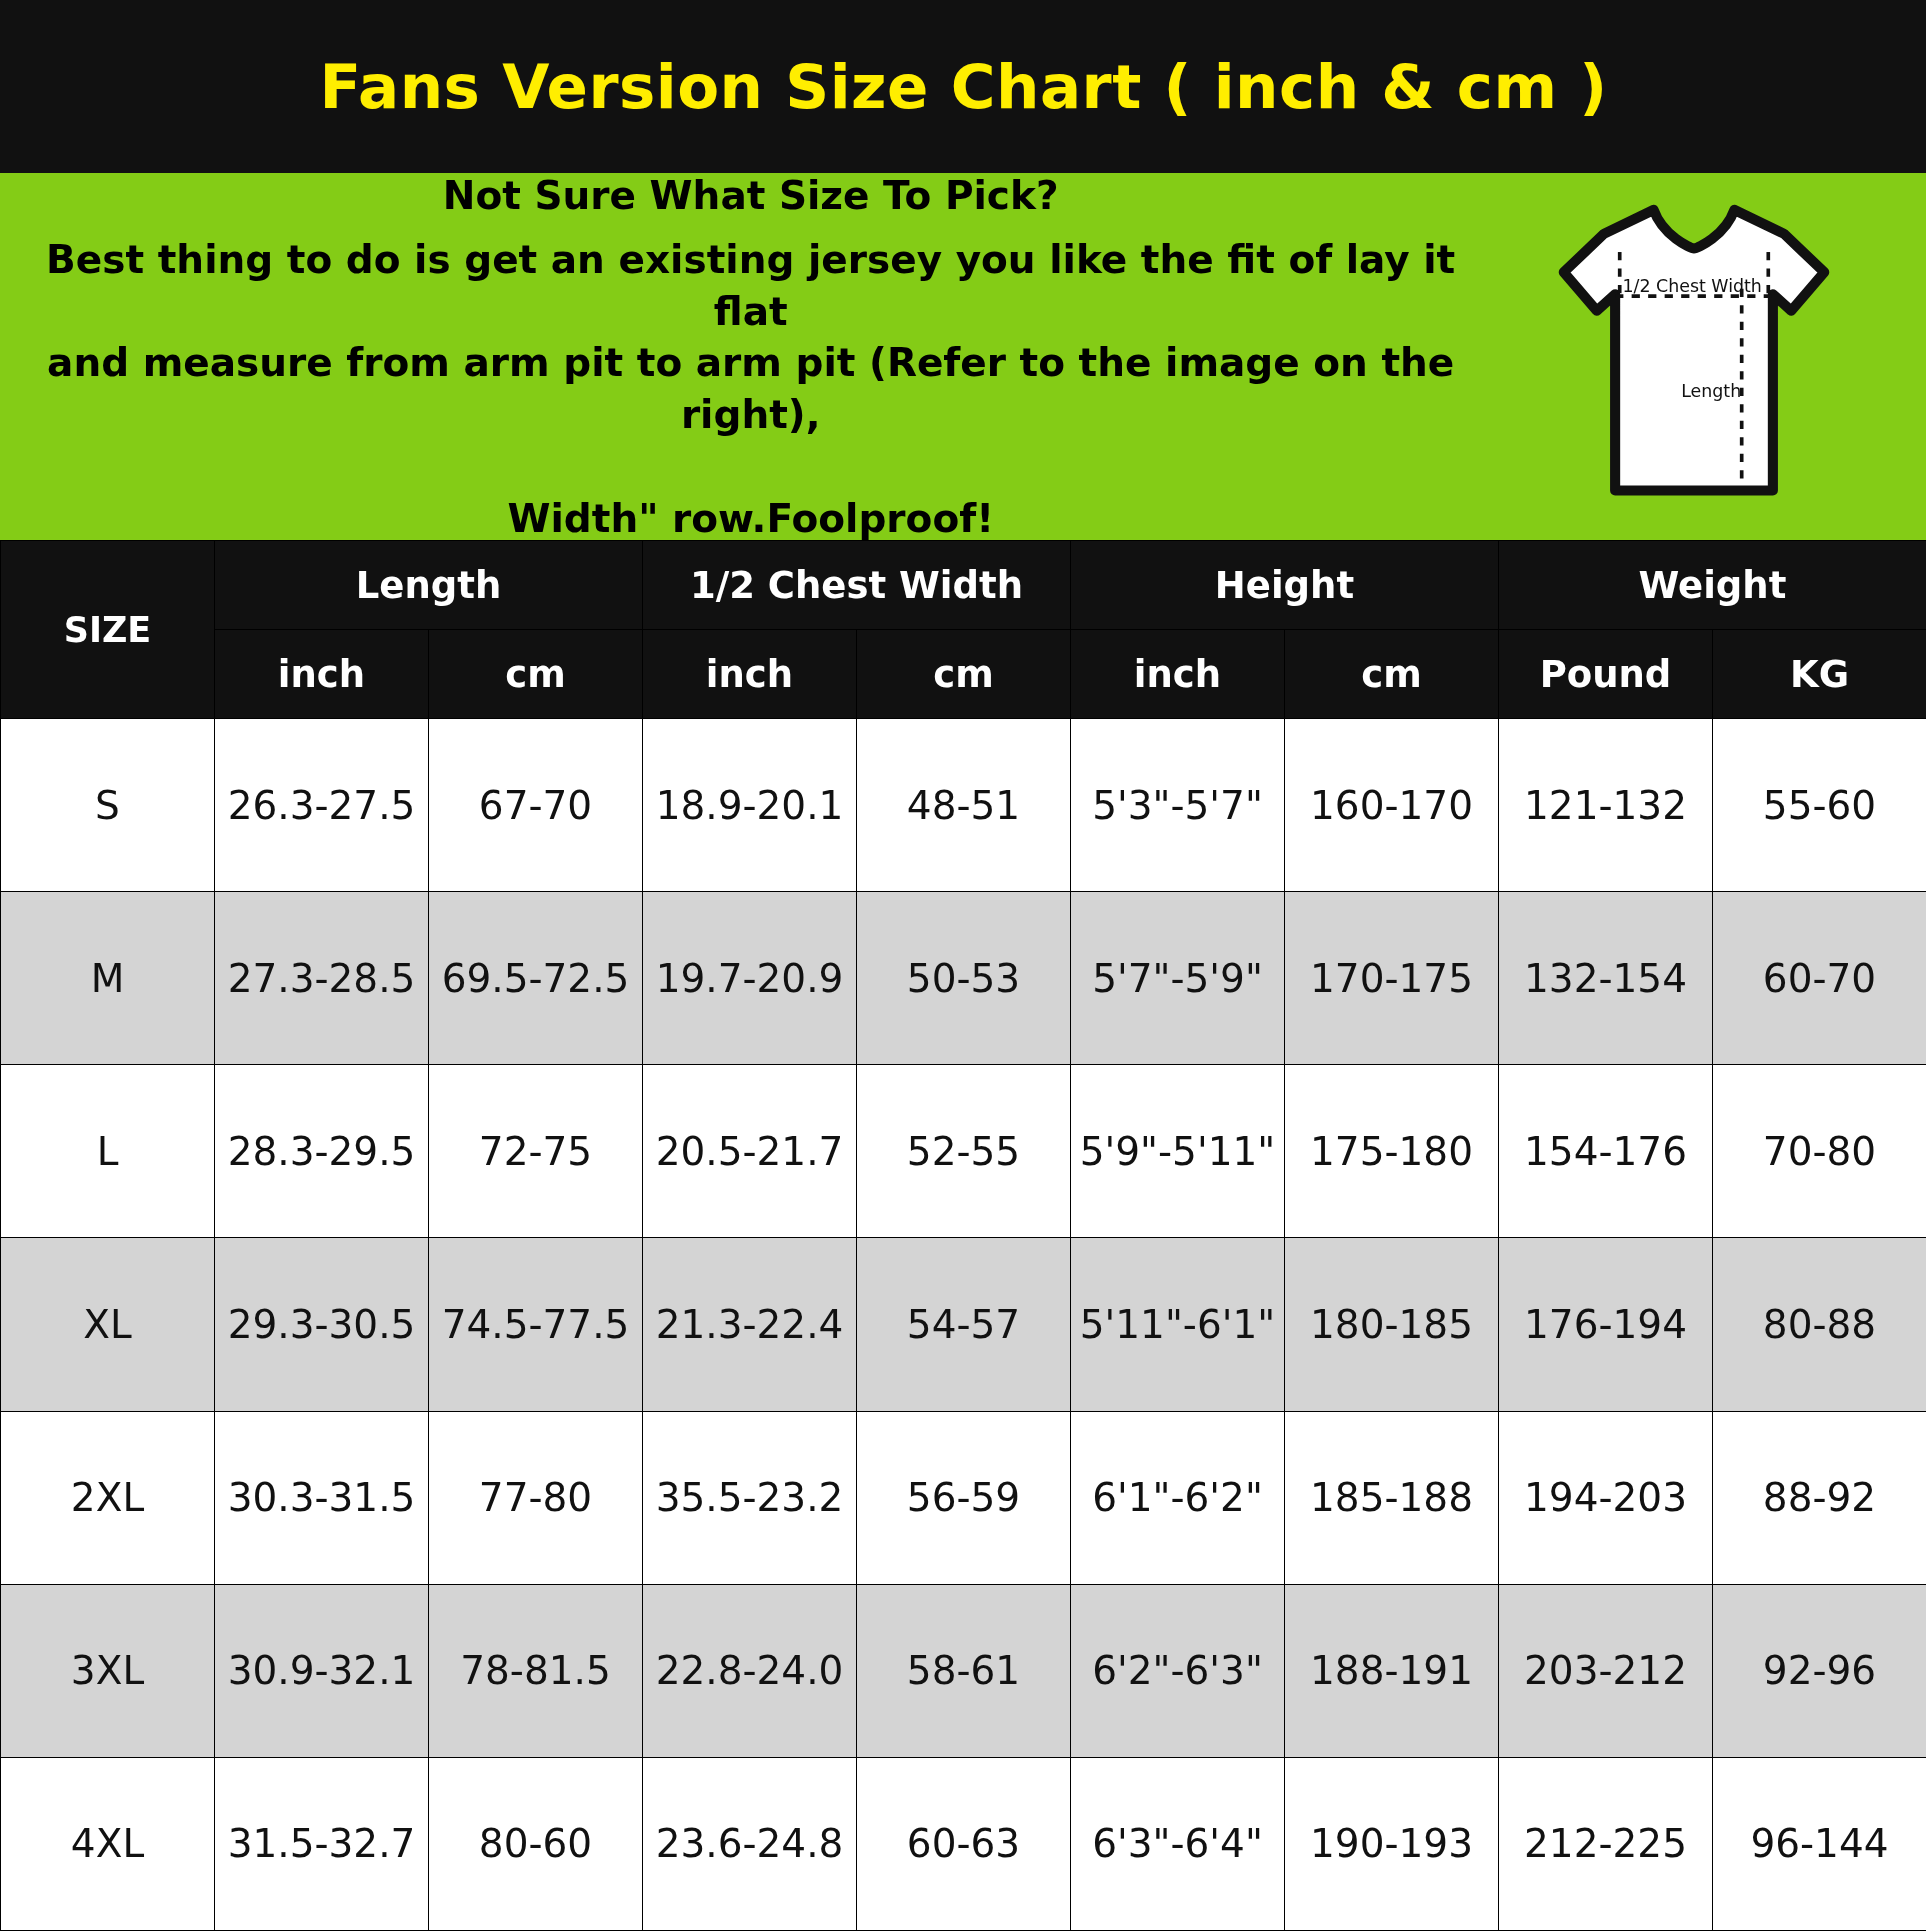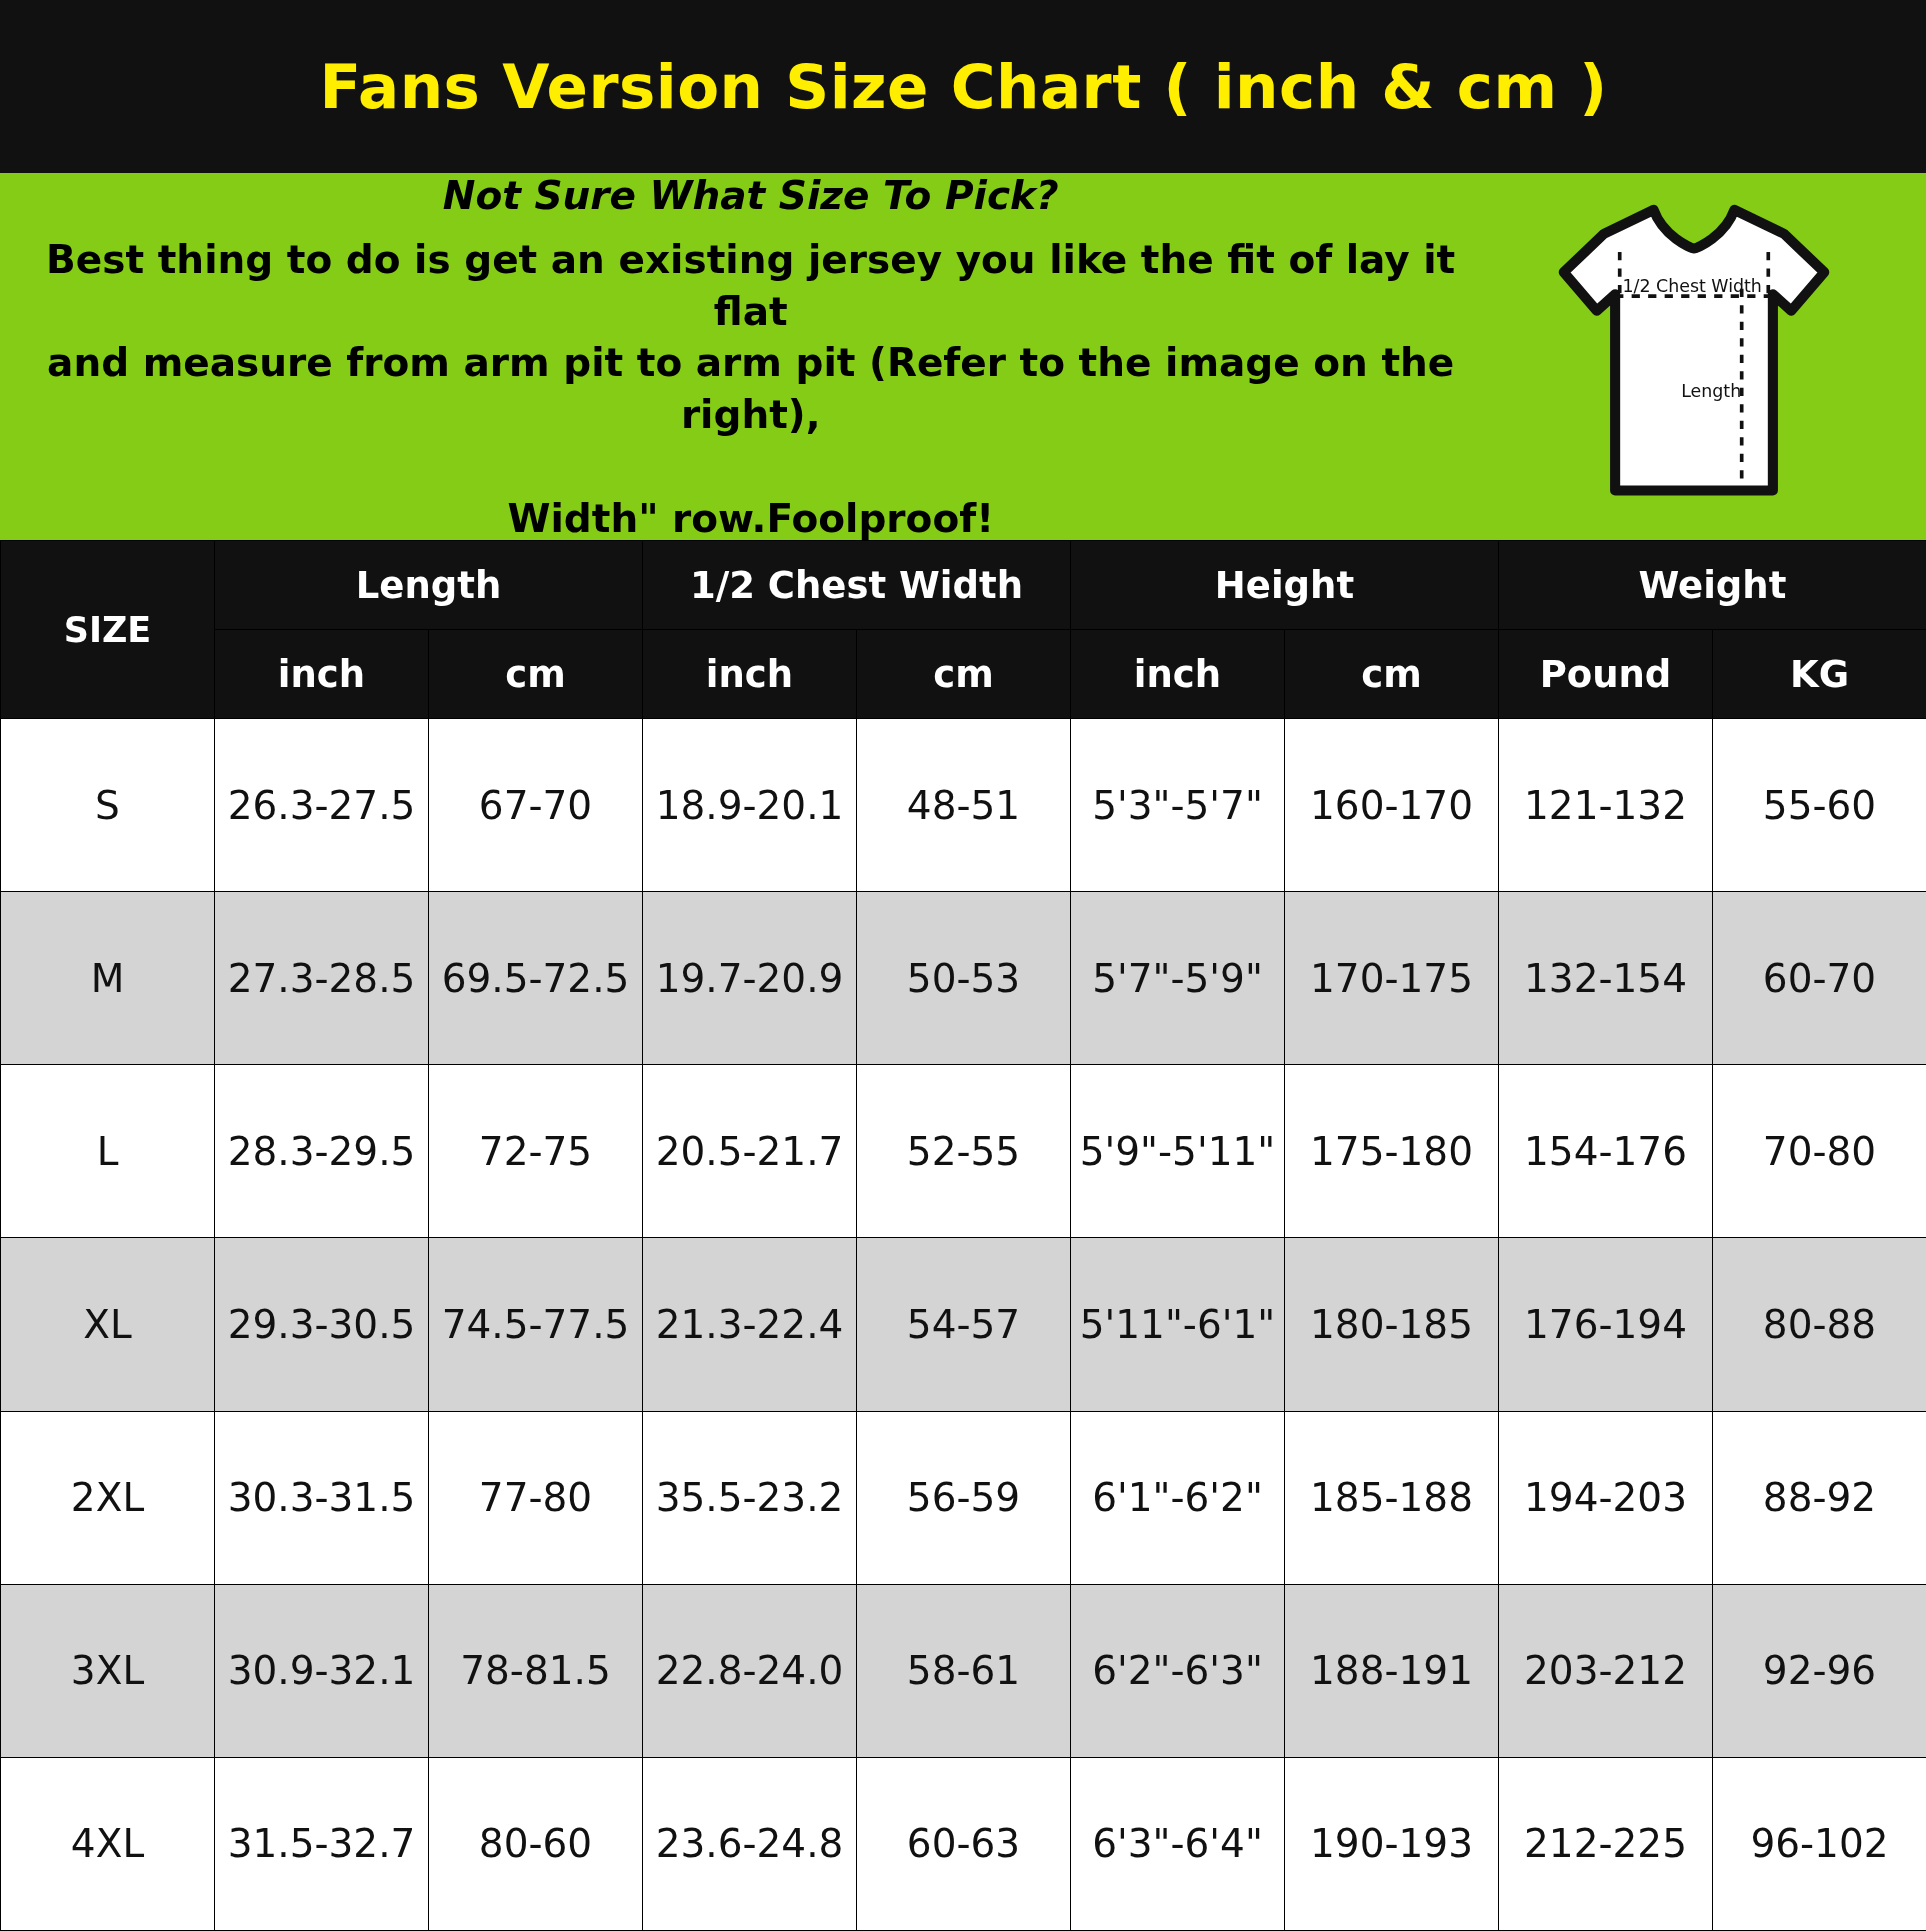--- a/index.html
+++ b/index.html
@@ -85,21 +85,20 @@
     text-align: center;
     font-size: 39px;
     font-weight: bold;
     line-height: 1.33;
     font-family: "DejaVu Sans", sans-serif;
     padding-left: 9.2px;
   }
   .help-head {
     display: block;
     margin-bottom: 12px;
-    font-style: italic;
   }
   .shirt-wrap {
     flex: 0 0 422px;
     display: flex;
     align-items: center;
     justify-content: center;
   }
 
   
   .table-wrap {
@@ -274,20 +273,20 @@
         </tr>
         <tr>
           <td>4XL</td>
           <td>31.5-32.7</td>
           <td>80-60</td>
           <td>23.6-24.8</td>
           <td>60-63</td>
           <td>6'3"-6'4"</td>
           <td>190-193</td>
           <td>212-225</td>
-          <td>96-102</td>
+          <td>96-144</td>
         </tr>
       </tbody>
     </table>
   </div>
 
 </div>
 
 
 </body></html>

